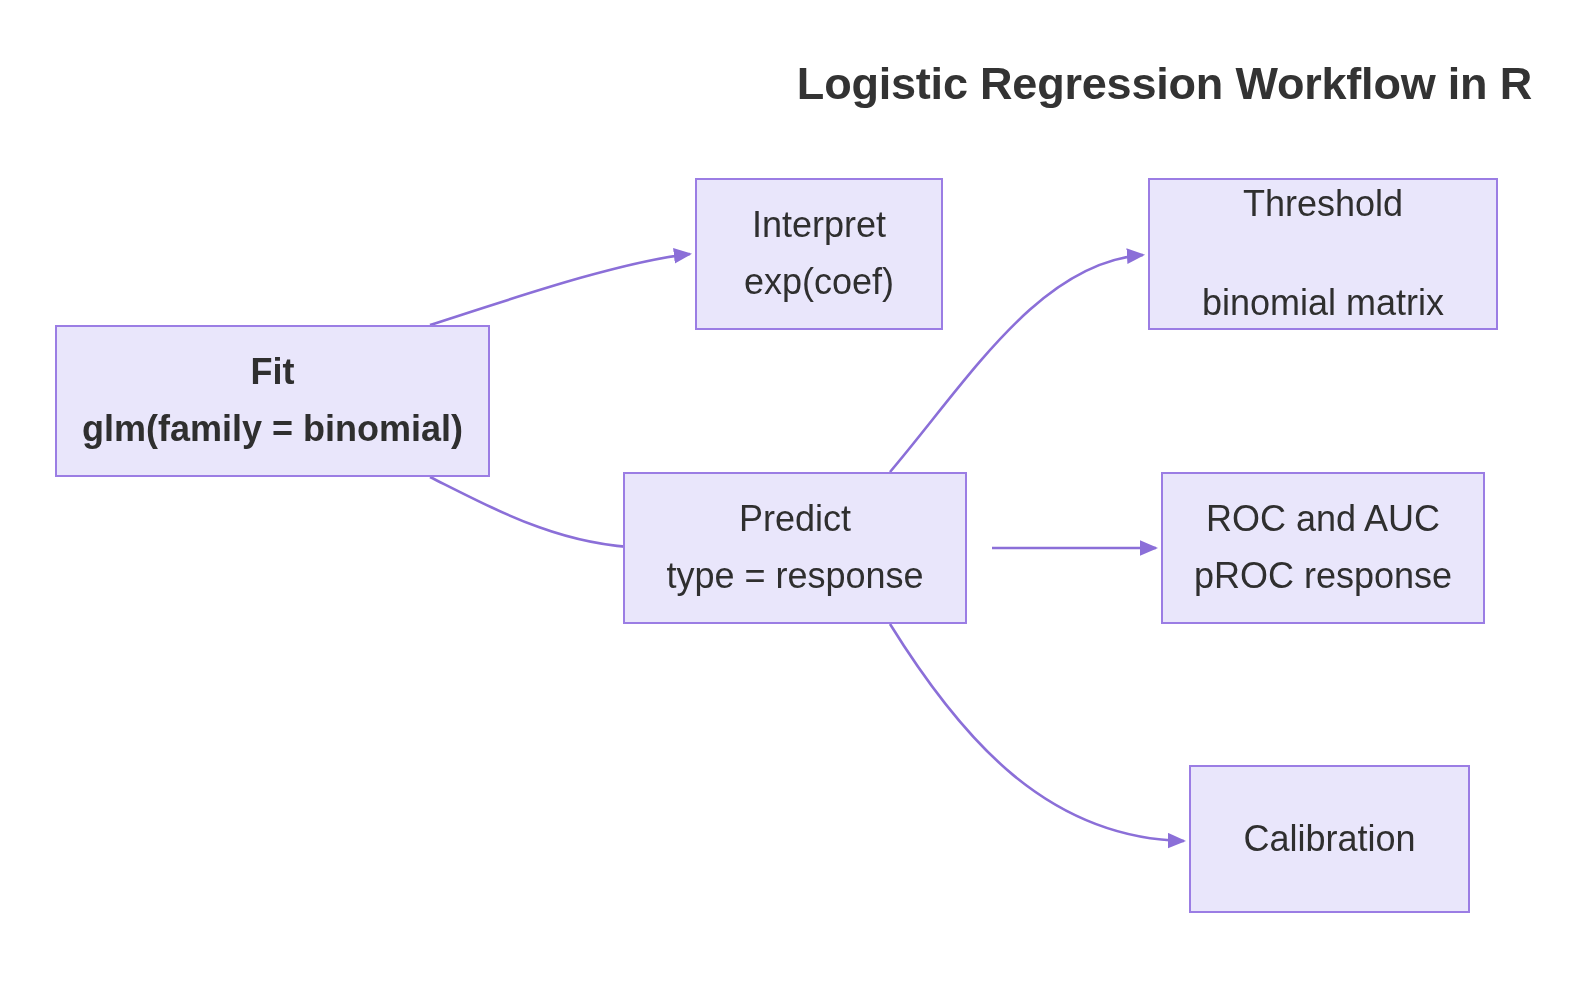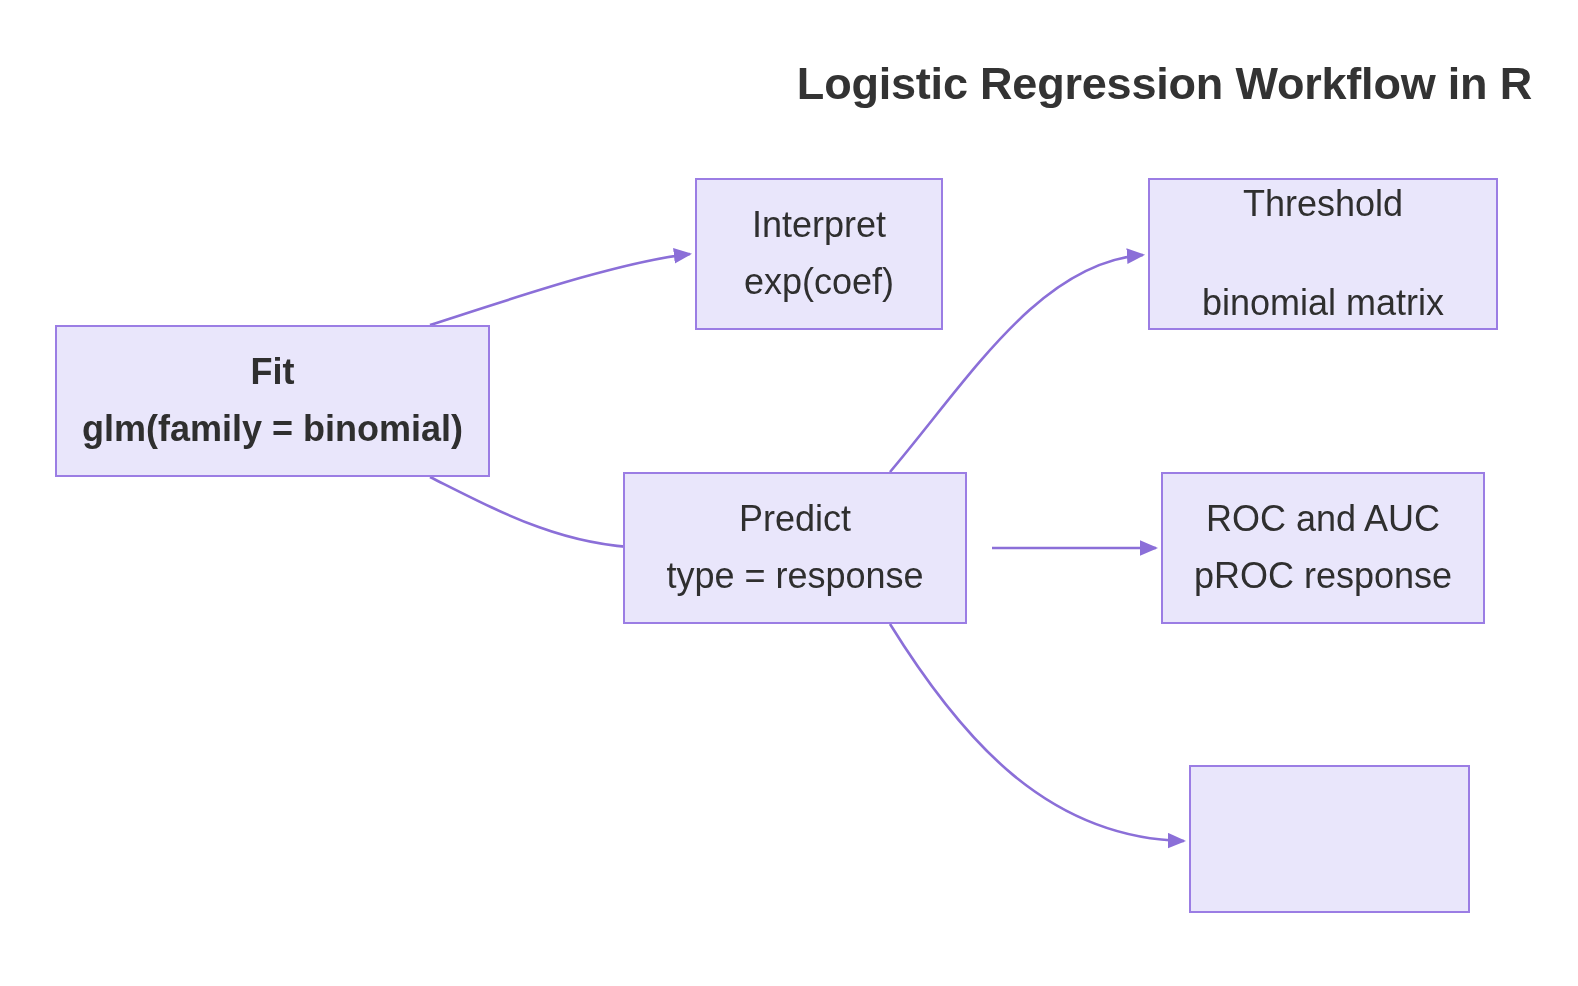--- a/index.html
+++ b/index.html
@@ -107,15 +107,16 @@
     <span class="line1">Predict</span>
     <span class="line2">type = response</span>
   </div>
 
   <div class="node" id="node-roc">
     <span class="line1">ROC and AUC</span>
     <span class="line2">pROC response</span>
   </div>
 
   <div class="node" id="node-calibration">
+    <span class="line1">Calibration</span>
   </div>
 
 </div>
 
 </body></html>

